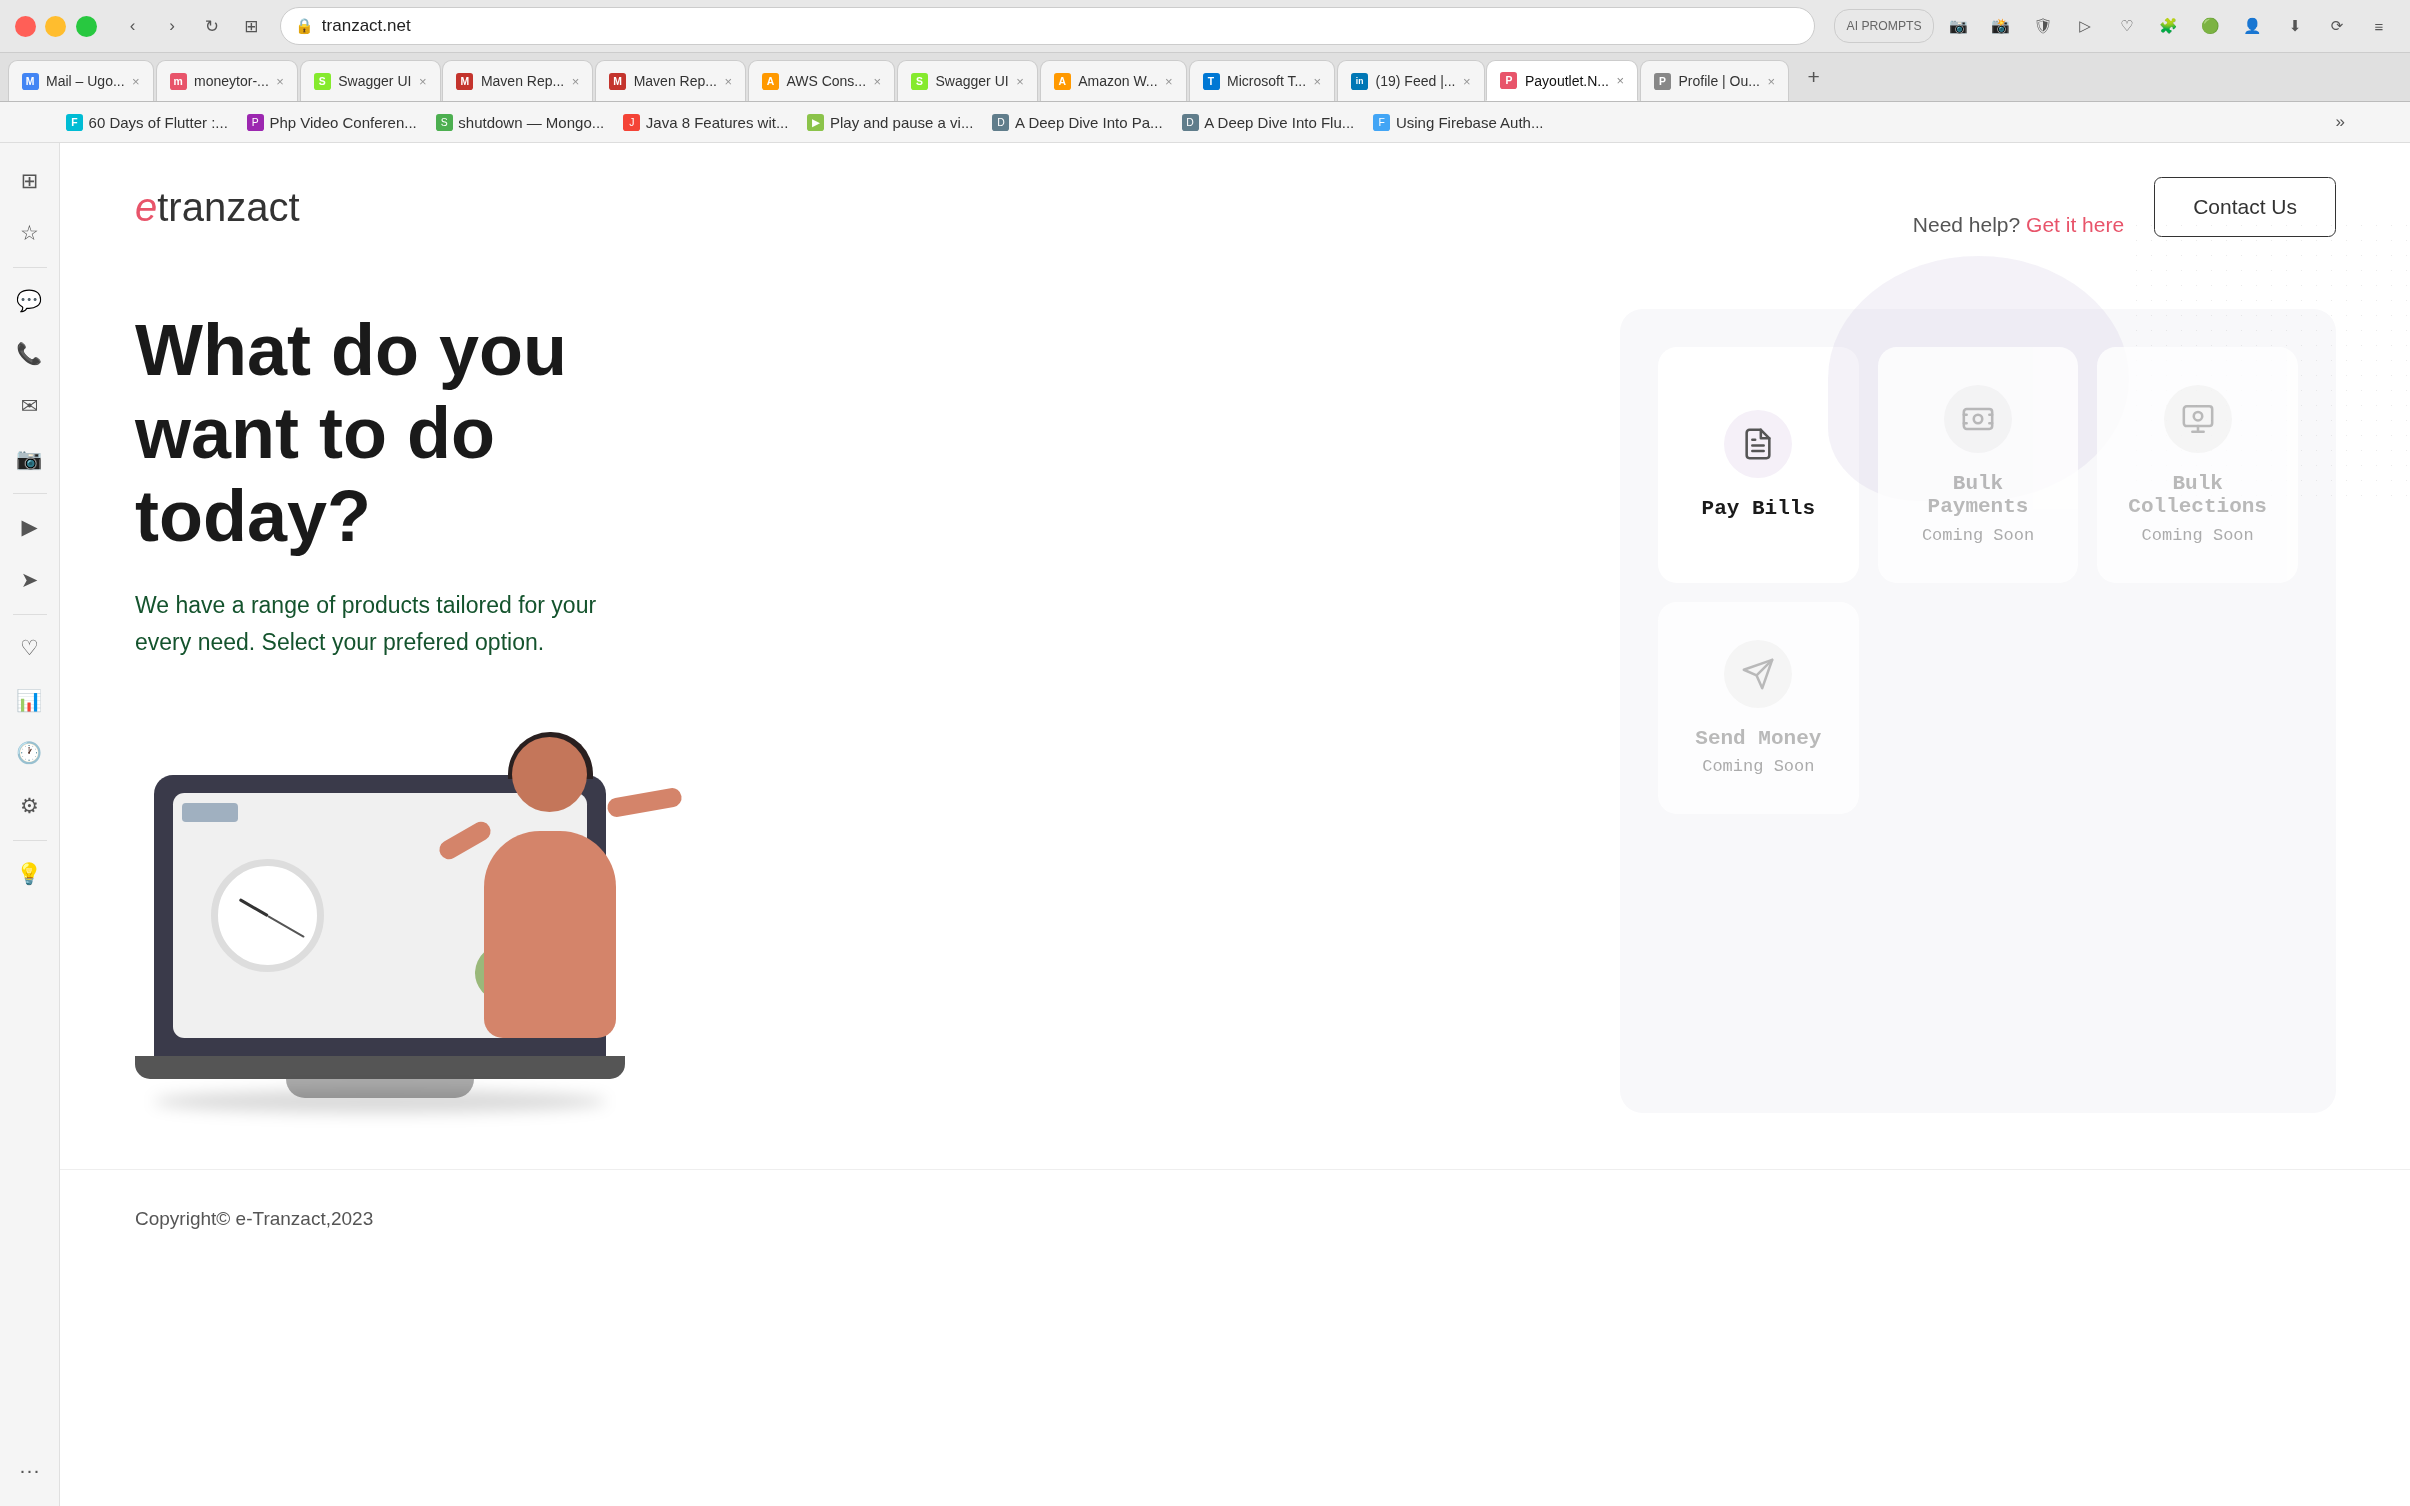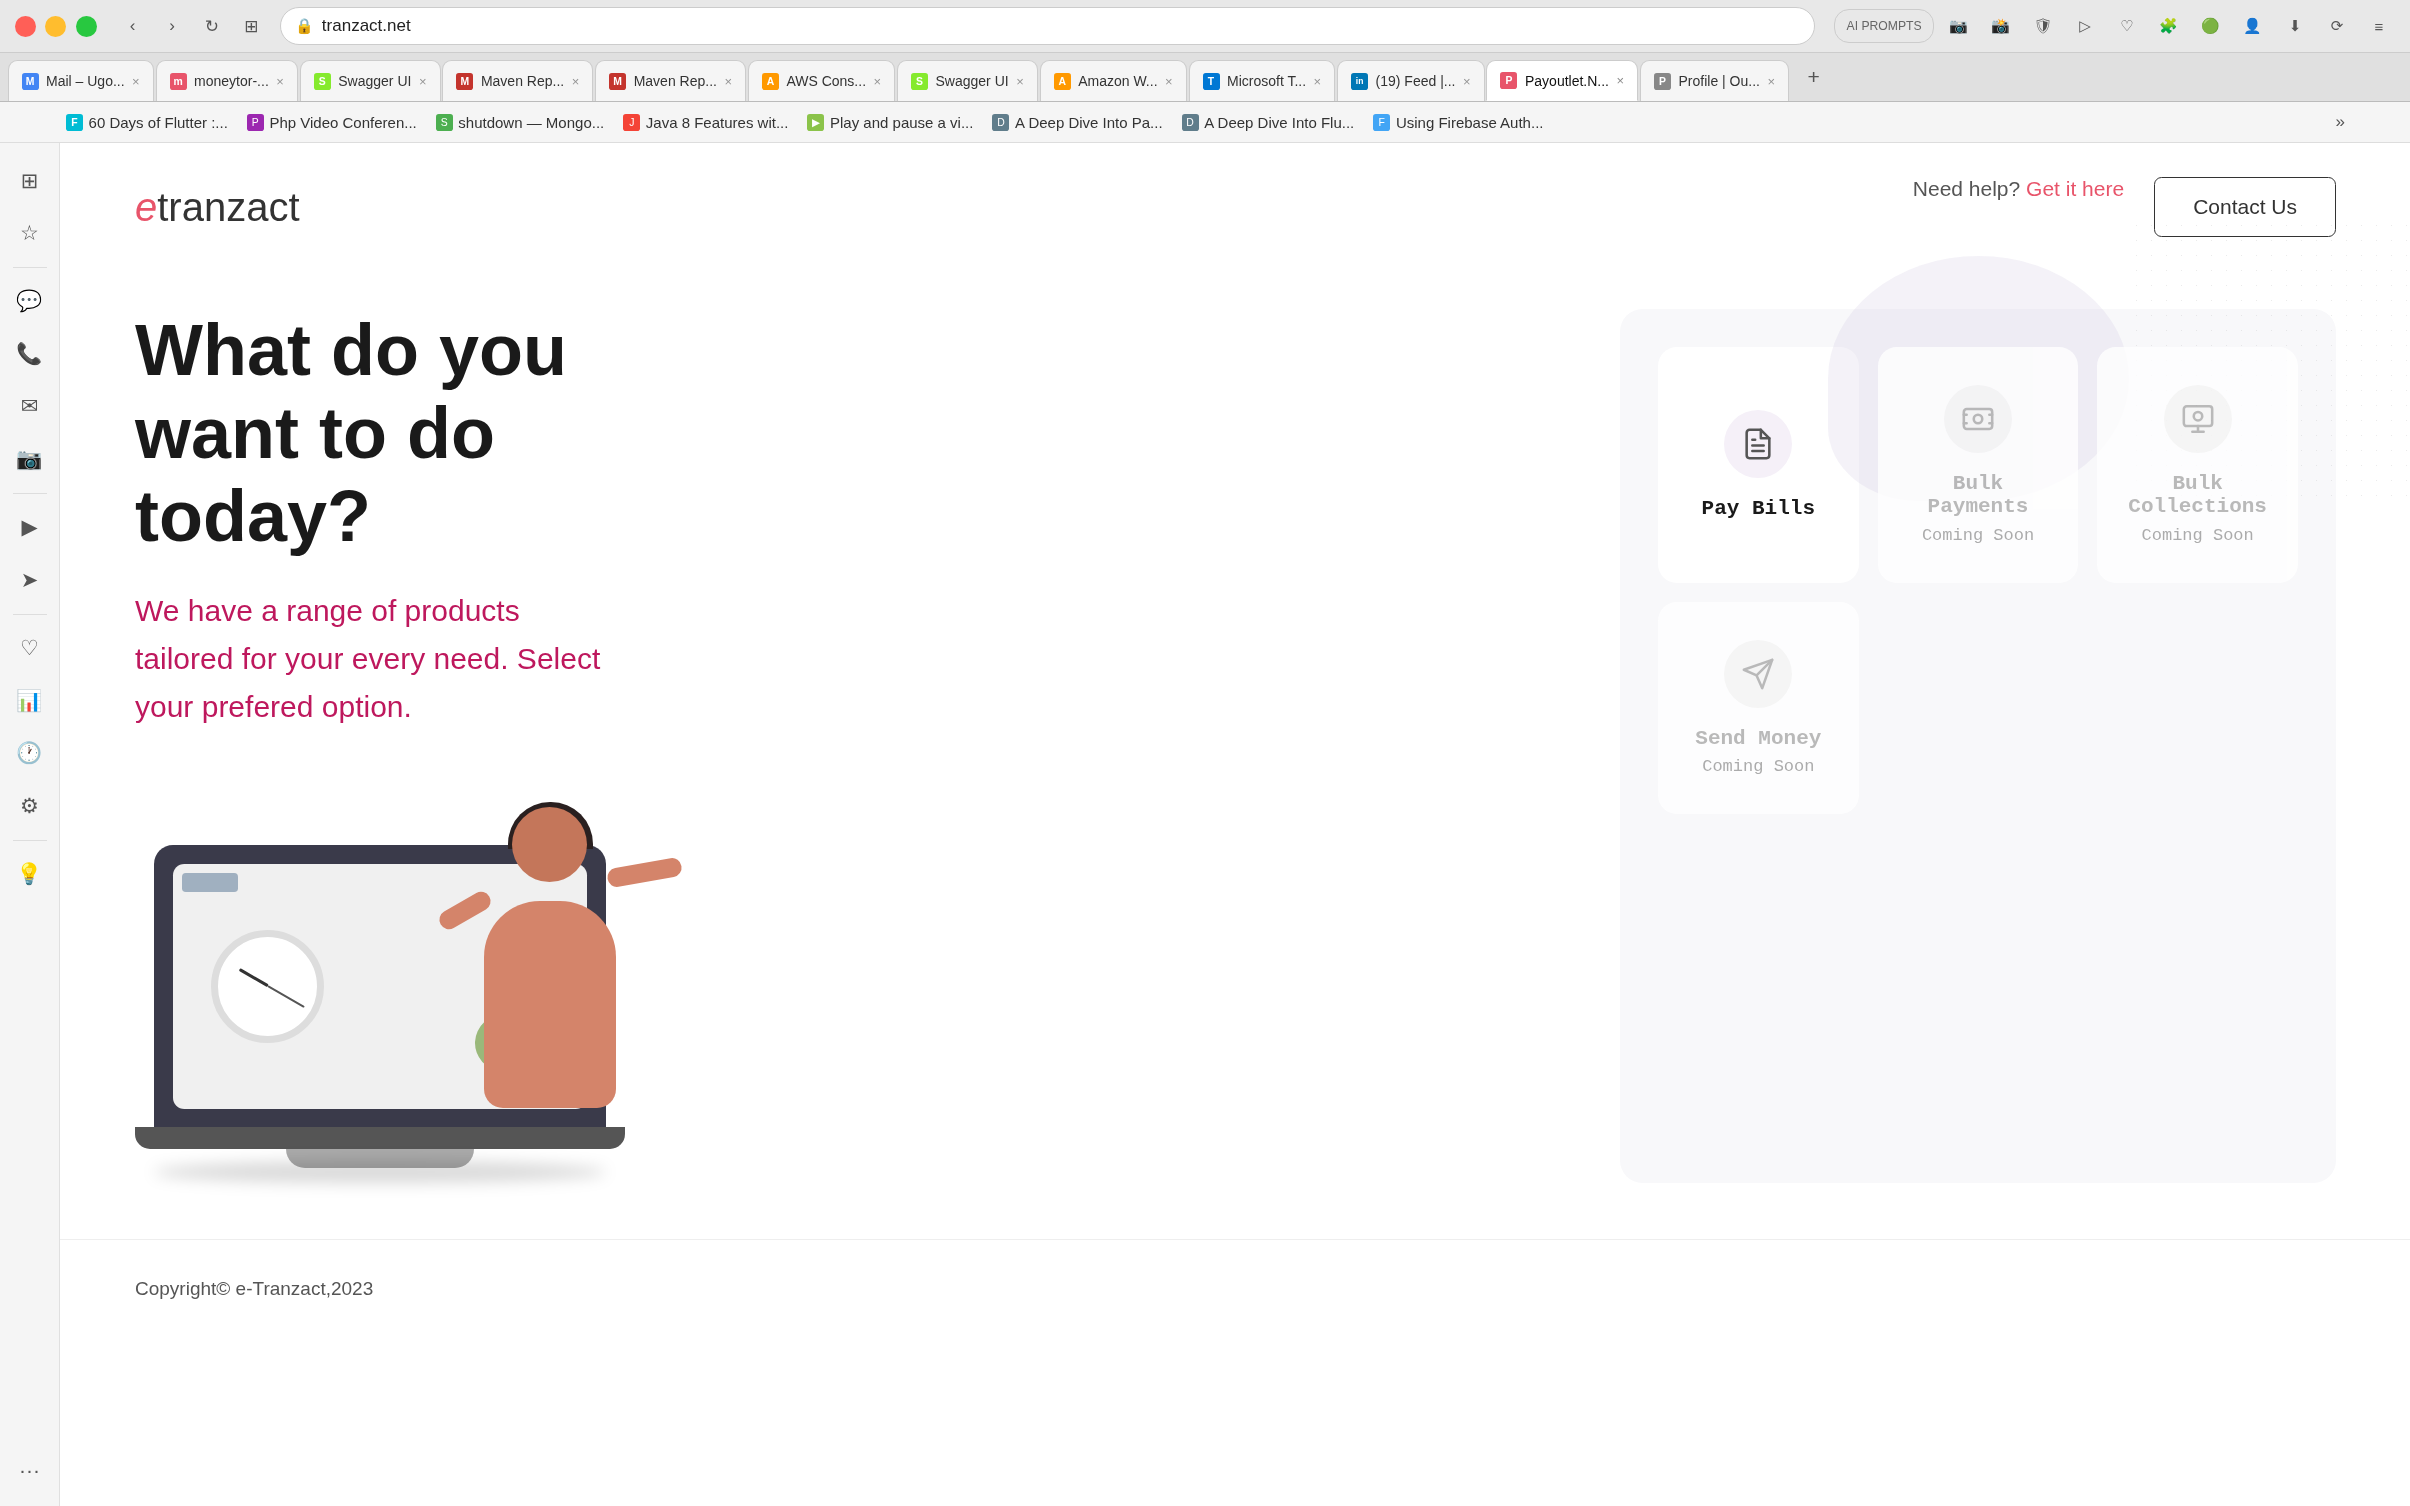--- a/index.html
+++ b/index.html
@@ -43,30 +43,30 @@
     .sidebar-divider { width: 34px; height: 0.9px; background: #ddd; margin: 3.8px 0; }
 
     
     .page-content { flex: 1; background: white; overflow-y: auto; position: relative; }
 
     
     .header { display: flex; align-items: center; justify-content: space-between; padding: 34px 75px; }
     .logo { font-size: 40px; font-weight: 300; }
     .logo-e { color: #e8546a; font-style: italic; }
     .logo-text { color: #333; }
-    .header-right { display: flex; align-items: flex-start; gap: 30px; }
+    .header-right { display: flex; align-items: flex-end; gap: 30px; }
     .need-help { font-size: 21px; color: #555; }
     .get-it-here { color: #e8546a; cursor: pointer; text-decoration: none; font-weight: 500; }
     .contact-btn { padding: 17px 38px; border: 1.9px solid #333; border-radius: 7.5px; background: none; font-size: 21px; font-weight: 500; cursor: pointer; color: #333; }
 
     
     .hero-section { display: flex; padding: 38px 75px 56px; gap: 0; min-height: 659px; }
     .hero-left { flex: 1; max-width: 603px; padding-right: 38px; display: flex; flex-direction: column; justify-content: flex-start; }
     .hero-title { font-size: 72px; font-weight: 800; color: #1a1a1a; line-height: 1.15; margin-bottom: 30px; }
-    .hero-subtitle { font-size: 30px; color: #be185d; line-height: 1.6; margin-bottom: 56px; max-width: 471px; }
+    .hero-subtitle { font-size: 23px; color: #14532d; line-height: 1.6; margin-bottom: 56px; max-width: 471px; }
 
     
     .hero-illustration { width: 490px; height: 358px; position: relative; margin-top: 38px; }
     .laptop-body { width: 452px; height: 282px; background: #3a3a4a; border-radius: 19px 19px 0 0; position: absolute; bottom: 56px; left: 19px; display: flex; align-items: center; justify-content: center; overflow: hidden; }
     .laptop-screen { width: 414px; height: 245px; background: #f0f0f0; border-radius: 11.3px; position: relative; display: flex; align-items: center; justify-content: center; overflow: hidden; }
     .laptop-base { width: 490px; height: 22.6px; background: #555; border-radius: 0 0 15px 15px; position: absolute; bottom: 34px; left: 0; }
     .laptop-stand { width: 188px; height: 19px; background: #aaa; border-radius: 0 0 19px 19px; position: absolute; bottom: 15px; left: 151px; }
     .laptop-shadow { width: 452px; height: 22.6px; background: rgba(0,0,0,0.15); border-radius: 50%; position: absolute; bottom: 0; left: 19px; filter: blur(7.5px); }
 
     

